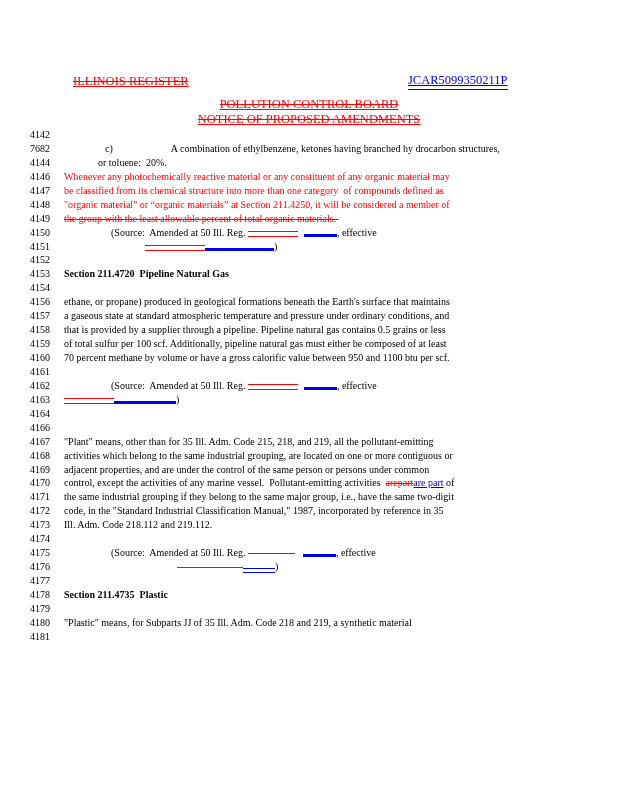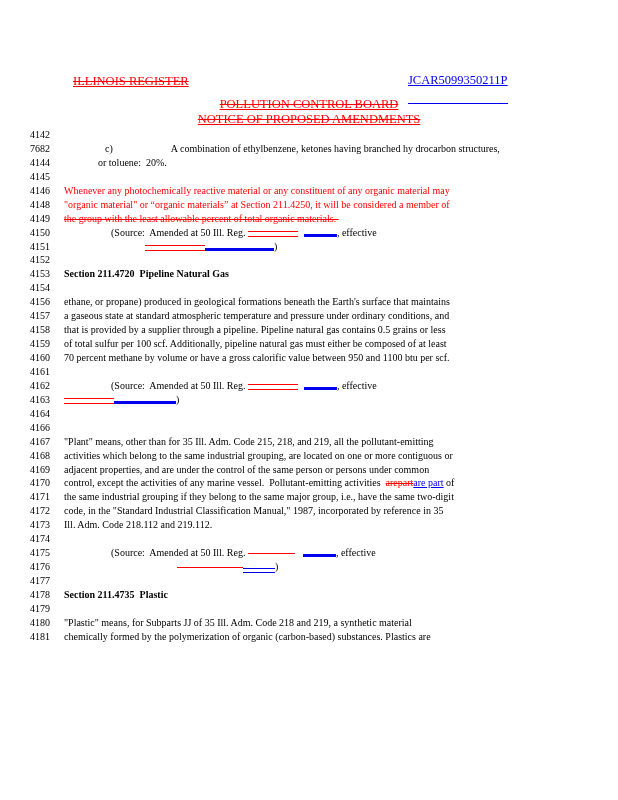--- a/index.html
+++ b/index.html
@@ -11,21 +11,21 @@
   }
   .page { position:absolute; left:0; top:0; width:618px; height:592px; background:#ffffff; }
 
   
   .hdr-register {
     position:absolute; left:73px; top:74px; font-size:12.5px; color:#ff0000;
     text-decoration:underline line-through; text-decoration-thickness:1px;
   }
   .hdr-jcar {
     position:absolute; left:408px; top:73px; font-size:12.5px; color:#0000ee;
-    text-decoration:underline; border-bottom:1px solid #0000ee; padding-bottom:15px;
+    text-decoration:underline; border-bottom:1px solid #0000ee; padding-bottom:1px;
     cursor:pointer;
   }
   .hdr-center { position:absolute; left:0; width:618px; text-align:center; font-size:12.5px; color:#ff0000; }
   .hdr-board  { top:97px; }
   .hdr-notice { top:112px; }
   .strike-under { text-decoration:underline line-through; text-decoration-thickness:1px; }
 
   
   .lines { position:absolute; left:30px; top:128px; width:575px; }
   .row { display:flex; height:13.95px; line-height:13.95px; font-size:10px; }
@@ -66,28 +66,28 @@
       </div>
       <div class="row">
         <span class="num">7682</span>
         <span class="content"><span class="pad" style="width: 41px;"></span><span class="seg-t">c)</span><span class="pad" style="width: 58px;"></span><span class="seg-t">A combination of ethylbenzene, ketones having branched hy drocarbon structures,</span></span>
       </div>
       <div class="row">
         <span class="num">4144</span>
         <span class="content"><span class="pad" style="width: 34px;"></span><span class="seg-t">or toluene:  20%.</span></span>
       </div>
       <div class="row">
-        <span class="num">4145</span>
-        <span class="content"></span>
-      </div>
-      <div class="row">
         <span class="num">4146</span>
         <span class="content"><span class="seg-r">Whenever any photochemically reactive material or any constituent of any organic material may</span></span>
       </div>
       <div class="row">
+        <span class="num">4147</span>
+        <span class="content"><span class="seg-r">be classified from its chemical structure into more than one category  of compounds defined as</span></span>
+      </div>
+      <div class="row">
         <span class="num">4148</span>
         <span class="content"><span class="seg-r">"organic material" or “organic materials” at Section 211.4250, it will be considered a member of</span></span>
       </div>
       <div class="row">
         <span class="num">4149</span>
         <span class="content"><span class="seg-rs">the group with the least allowable percent of total organic materials. </span></span>
       </div>
       <div class="row">
         <span class="num">4150</span>
         <span class="content"><span class="pad" style="width: 47px;"></span><span class="seg-t">(Source:  Amended at 50 Ill. Reg. </span><span class="blank blank-r2" style="width: 50px;"></span><span class="pad" style="width: 6px;"></span><span class="blank blank-b1" style="width: 33px;"></span><span class="seg-t">, effective</span></span>
@@ -199,16 +199,15 @@
       <div class="row">
         <span class="num">4179</span>
         <span class="content"></span>
       </div>
       <div class="row">
         <span class="num">4180</span>
         <span class="content"><span class="seg-t">"Plastic" means, for Subparts JJ of 35 Ill. Adm. Code 218 and 219, a synthetic material</span></span>
       </div>
       <div class="row">
         <span class="num">4181</span>
-        <span class="content"><span class="seg-t">chemically formed by the polymerization of organic (carbon-based) substances. Plastics are</span></span>
       </div>
     </div>
 </div>
 
 </body></html>

